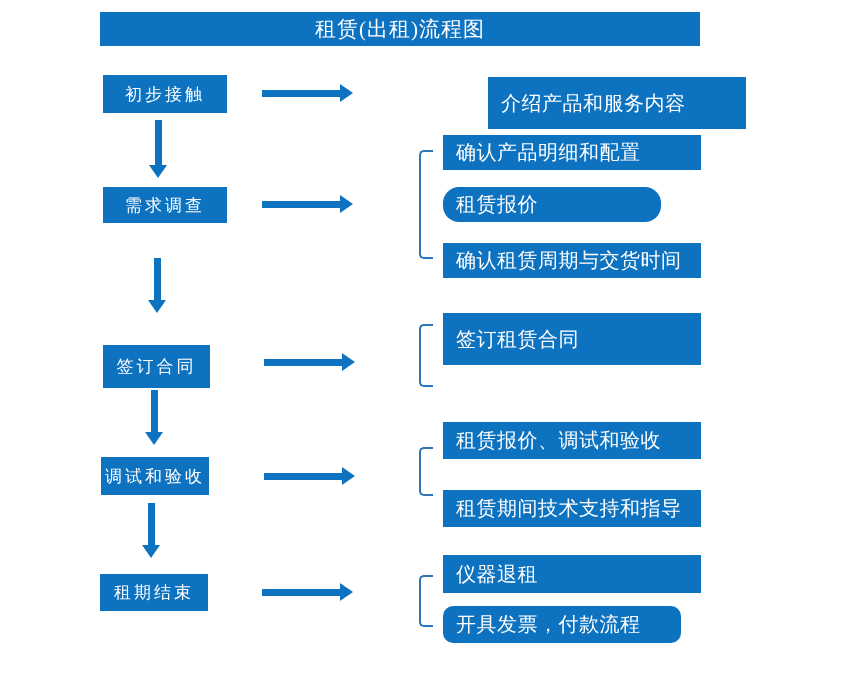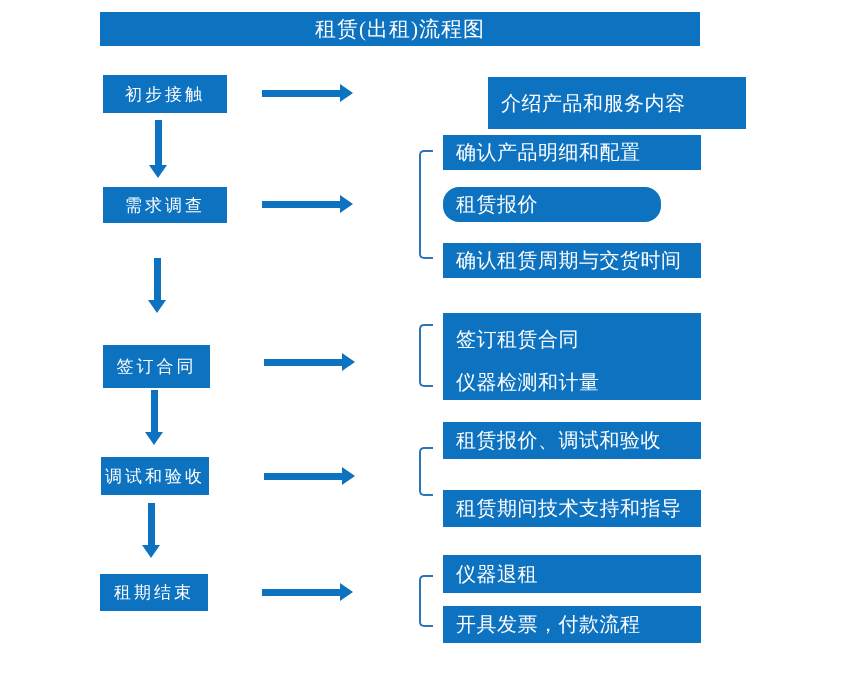--- a/index.html
+++ b/index.html
@@ -126,31 +126,28 @@
   <div class="box detail" style="left:443px;top:187px;width:218px;height:35px;border-radius:16px;">
     <span>租赁报价</span>
   </div>
   <div class="box detail" style="left:443px;top:243px;width:258px;height:35px;">
     <span>确认租赁周期与交货时间</span>
   </div>
 
   <div class="box detail" style="left:443px;top:313px;width:258px;height:52px;">
     <span>签订租赁合同</span>
   </div>
-  <div class="box detail" style="left:443px;top:365px;width:258px;height:35px;">
-    <span>仪器检测和计量</span>
-  </div>
 
   <div class="box detail" style="left:443px;top:422px;width:258px;height:37px;">
     <span>租赁报价、调试和验收</span>
   </div>
   <div class="box detail" style="left:443px;top:490px;width:258px;height:37px;">
     <span>租赁期间技术支持和指导</span>
   </div>
 
   <div class="box detail" style="left:443px;top:555px;width:258px;height:38px;">
     <span>仪器退租</span>
   </div>
-  <div class="box detail" style="left:443px;top:606px;width:258px;height:37px;">
+  <div class="box detail" style="left:443px;top:606px;width:238px;height:37px;border-radius:10px;">
     <span>开具发票，付款流程</span>
   </div>
 
 </div>
 
 </body></html>

